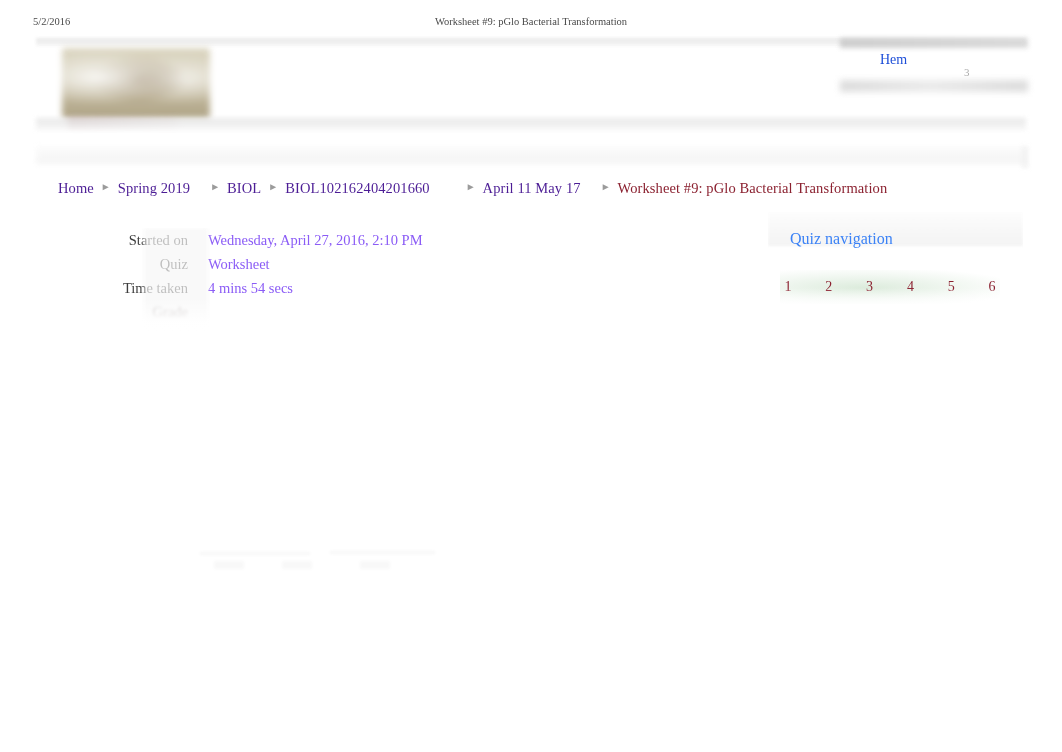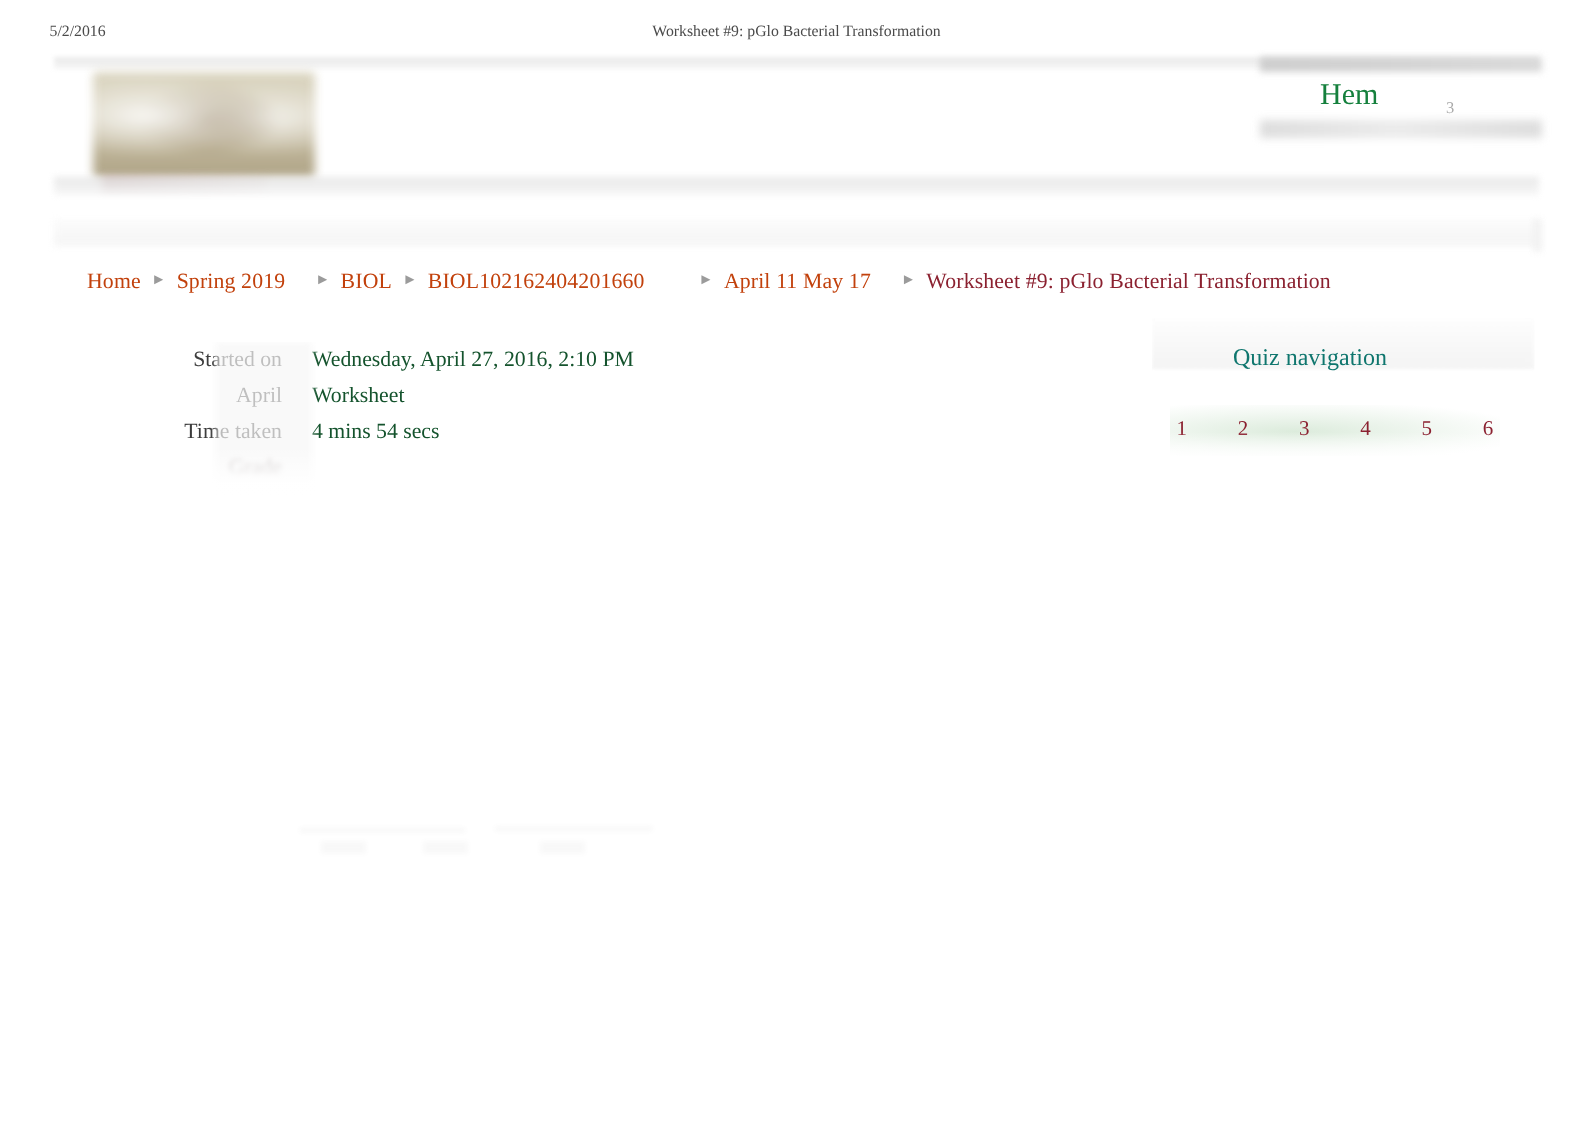--- a/index.html
+++ b/index.html
@@ -122,22 +122,22 @@
     height: 10px;
     background: linear-gradient(to right, #c8c8c8, #d6d6d6);
     opacity: 0.85;
     filter: blur(2.6px);
   }
   .user-block .ub-hem {
     position: absolute;
     left: 44px;
     top: 14px;
     font-family: "Liberation Serif", "DejaVu Serif", serif;
-    font-size: 20px;
-    color: #15803d;
+    font-size: 14px;
+    color: #1d4ed8;
     filter: blur(0.5px);
     white-space: nowrap;
   }
   .user-block .ub-count {
     position: absolute;
     left: 128px;
     top: 28px;
     font-family: "Liberation Serif", "DejaVu Serif", serif;
     font-size: 11px;
     color: #aaaaaa;
@@ -160,21 +160,21 @@
     left: 58px;
     top: 179px;
     height: 18px;
     display: flex;
     align-items: center;
     font-family: "Liberation Serif", "DejaVu Serif", serif;
     font-size: 14.5px;
     white-space: nowrap;
   }
   .crumb {
-    color: #c2410c;
+    color: #4c1d95;
     text-decoration: none;
     letter-spacing: 0.1px;
   }
   .crumb.current {
     color: #8b2130;
   }
   .crumb-sep {
     color: #9b9b9b;
     font-size: 10px;
     padding: 0 7px;
@@ -215,21 +215,21 @@
     line-height: 20px;
   }
   .attempt-table td.lbl {
     width: 130px;
     text-align: right;
     padding-right: 18px;
     color: #3d3d3d;
     white-space: nowrap;
   }
   .attempt-table td.val {
-    color: #14532d;
+    color: #8b5cf6;
     white-space: nowrap;
     padding-left: 2px;
   }
   .attempt-table tr.ghost td {
     color: rgba(80,60,60,0.30);
     filter: blur(1.6px);
   }
   .attempt-col-shade {
     position: absolute;
     left: 86px;
@@ -268,23 +268,22 @@
     background: linear-gradient(to bottom, #fdfdfd, #f3f3f3);
     opacity: 0.9;
     filter: blur(1.2px);
   }
   .quiznav-title {
     position: absolute;
     left: 22px;
     top: 18px;
     font-family: "Liberation Serif", "DejaVu Serif", serif;
     font-size: 16px;
-    color: #0f766e;
-    white-space: nowrap;
-    margin-left: 32px;
+    color: #3b82f6;
+    white-space: nowrap;
   }
   .qnav-grid {
     position: absolute;
     left: 12px;
     top: 58px;
     width: 220px;
     height: 34px;
     display: flex;
     align-items: center;
     background:
@@ -371,21 +370,21 @@
 
 <div class="attempt-box">
   <div class="attempt-col-shade"></div>
   <table class="attempt-table">
     <tbody>
       <tr>
         <td class="lbl">Started on</td>
         <td class="val">Wednesday, April 27, 2016, 2:10 PM</td>
       </tr>
       <tr>
-        <td class="lbl">April</td>
+        <td class="lbl">Quiz</td>
         <td class="val">Worksheet</td>
       </tr>
       <tr>
         <td class="lbl">Time taken</td>
         <td class="val">4 mins 54 secs</td>
       </tr>
       <tr class="ghost">
         <td class="lbl">Grade</td>
         <td class="val"></td>
       </tr>

